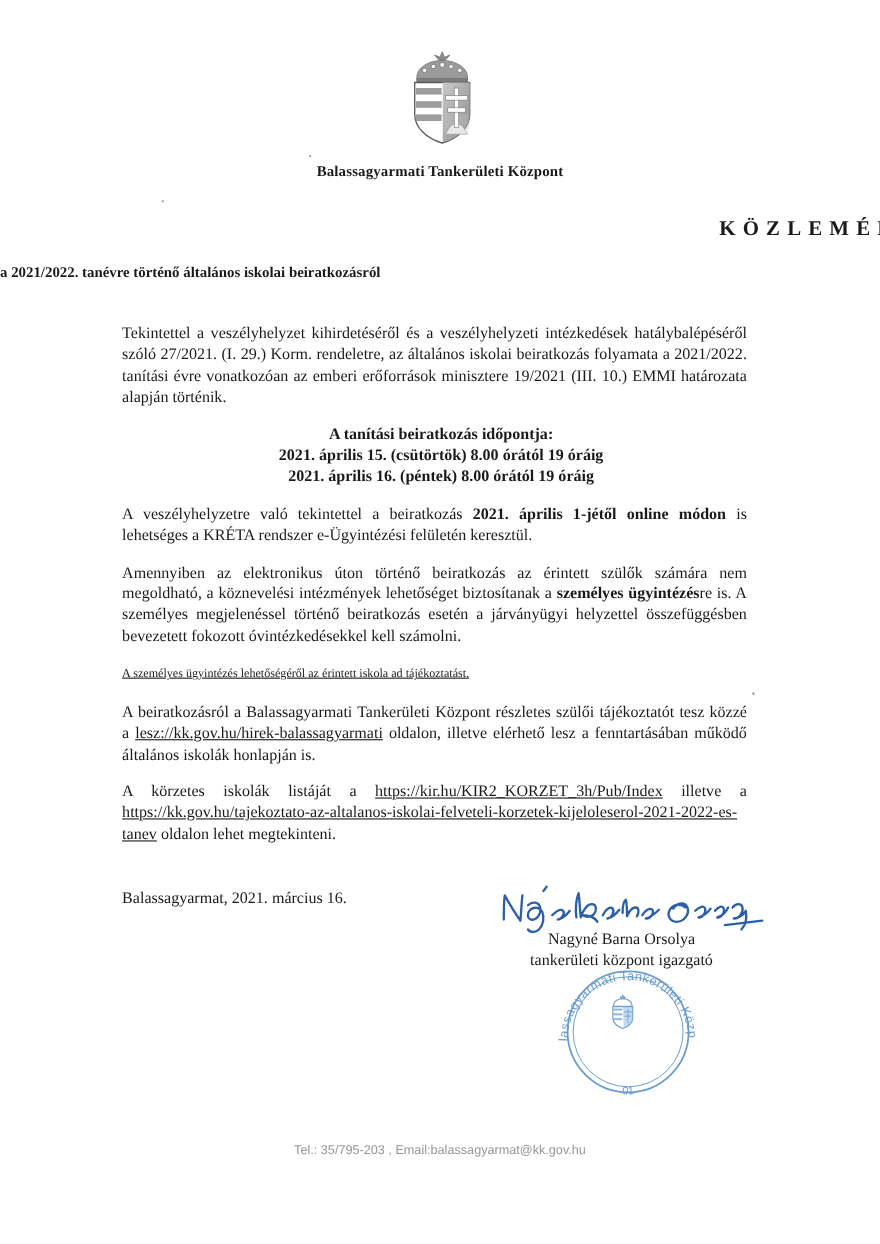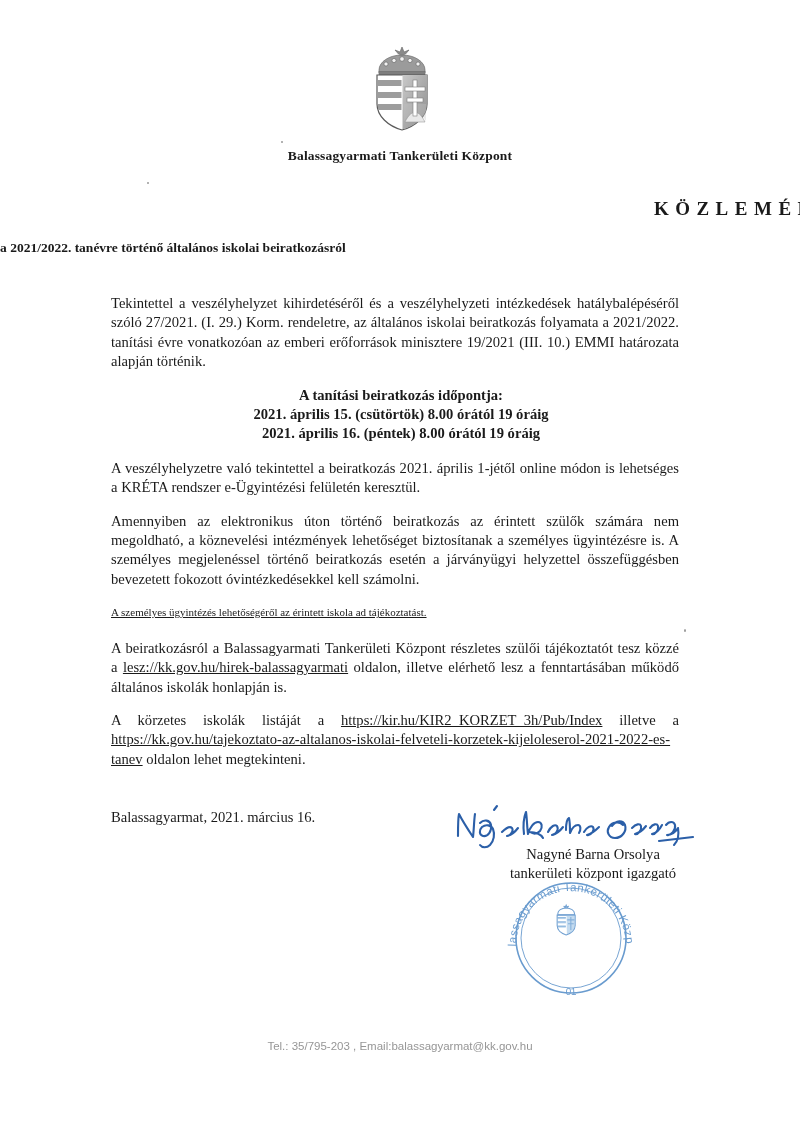--- a/index.html
+++ b/index.html
@@ -71,21 +71,21 @@
     top: 294px;
     width: 580px;
   }
   .para {
     text-align: justify;
     font-size: 14.6px;
     line-height: 19.4px;
     margin: 0 12px 14px 0;
   }
   .para.last { margin-bottom: 0; }
-  b, .b { font-weight: normal; }
+  b, .b { font-weight: bold; }
   .center-block {
     text-align: center;
     font-weight: bold;
     font-size: 14.6px;
     line-height: 19.4px;
     margin: 3px 0 15px 0;
   }
   .underline-line {
     text-decoration: underline;
     font-size: 11px;
@@ -103,21 +103,21 @@
 
   
   .place-date {
     position: absolute;
     left: 111px;
     top: 809px;
     font-size: 14.6px;
   }
   .sig-block {
     position: absolute;
-    left: 443px;
+    left: 415px;
     top: 845px;
     width: 300px;
     text-align: center;
     font-size: 14.6px;
     line-height: 19px;
     font-family: Liberation Serif, serif;
   }
   .sig-svg {
     position: absolute;
     left: 450px;

